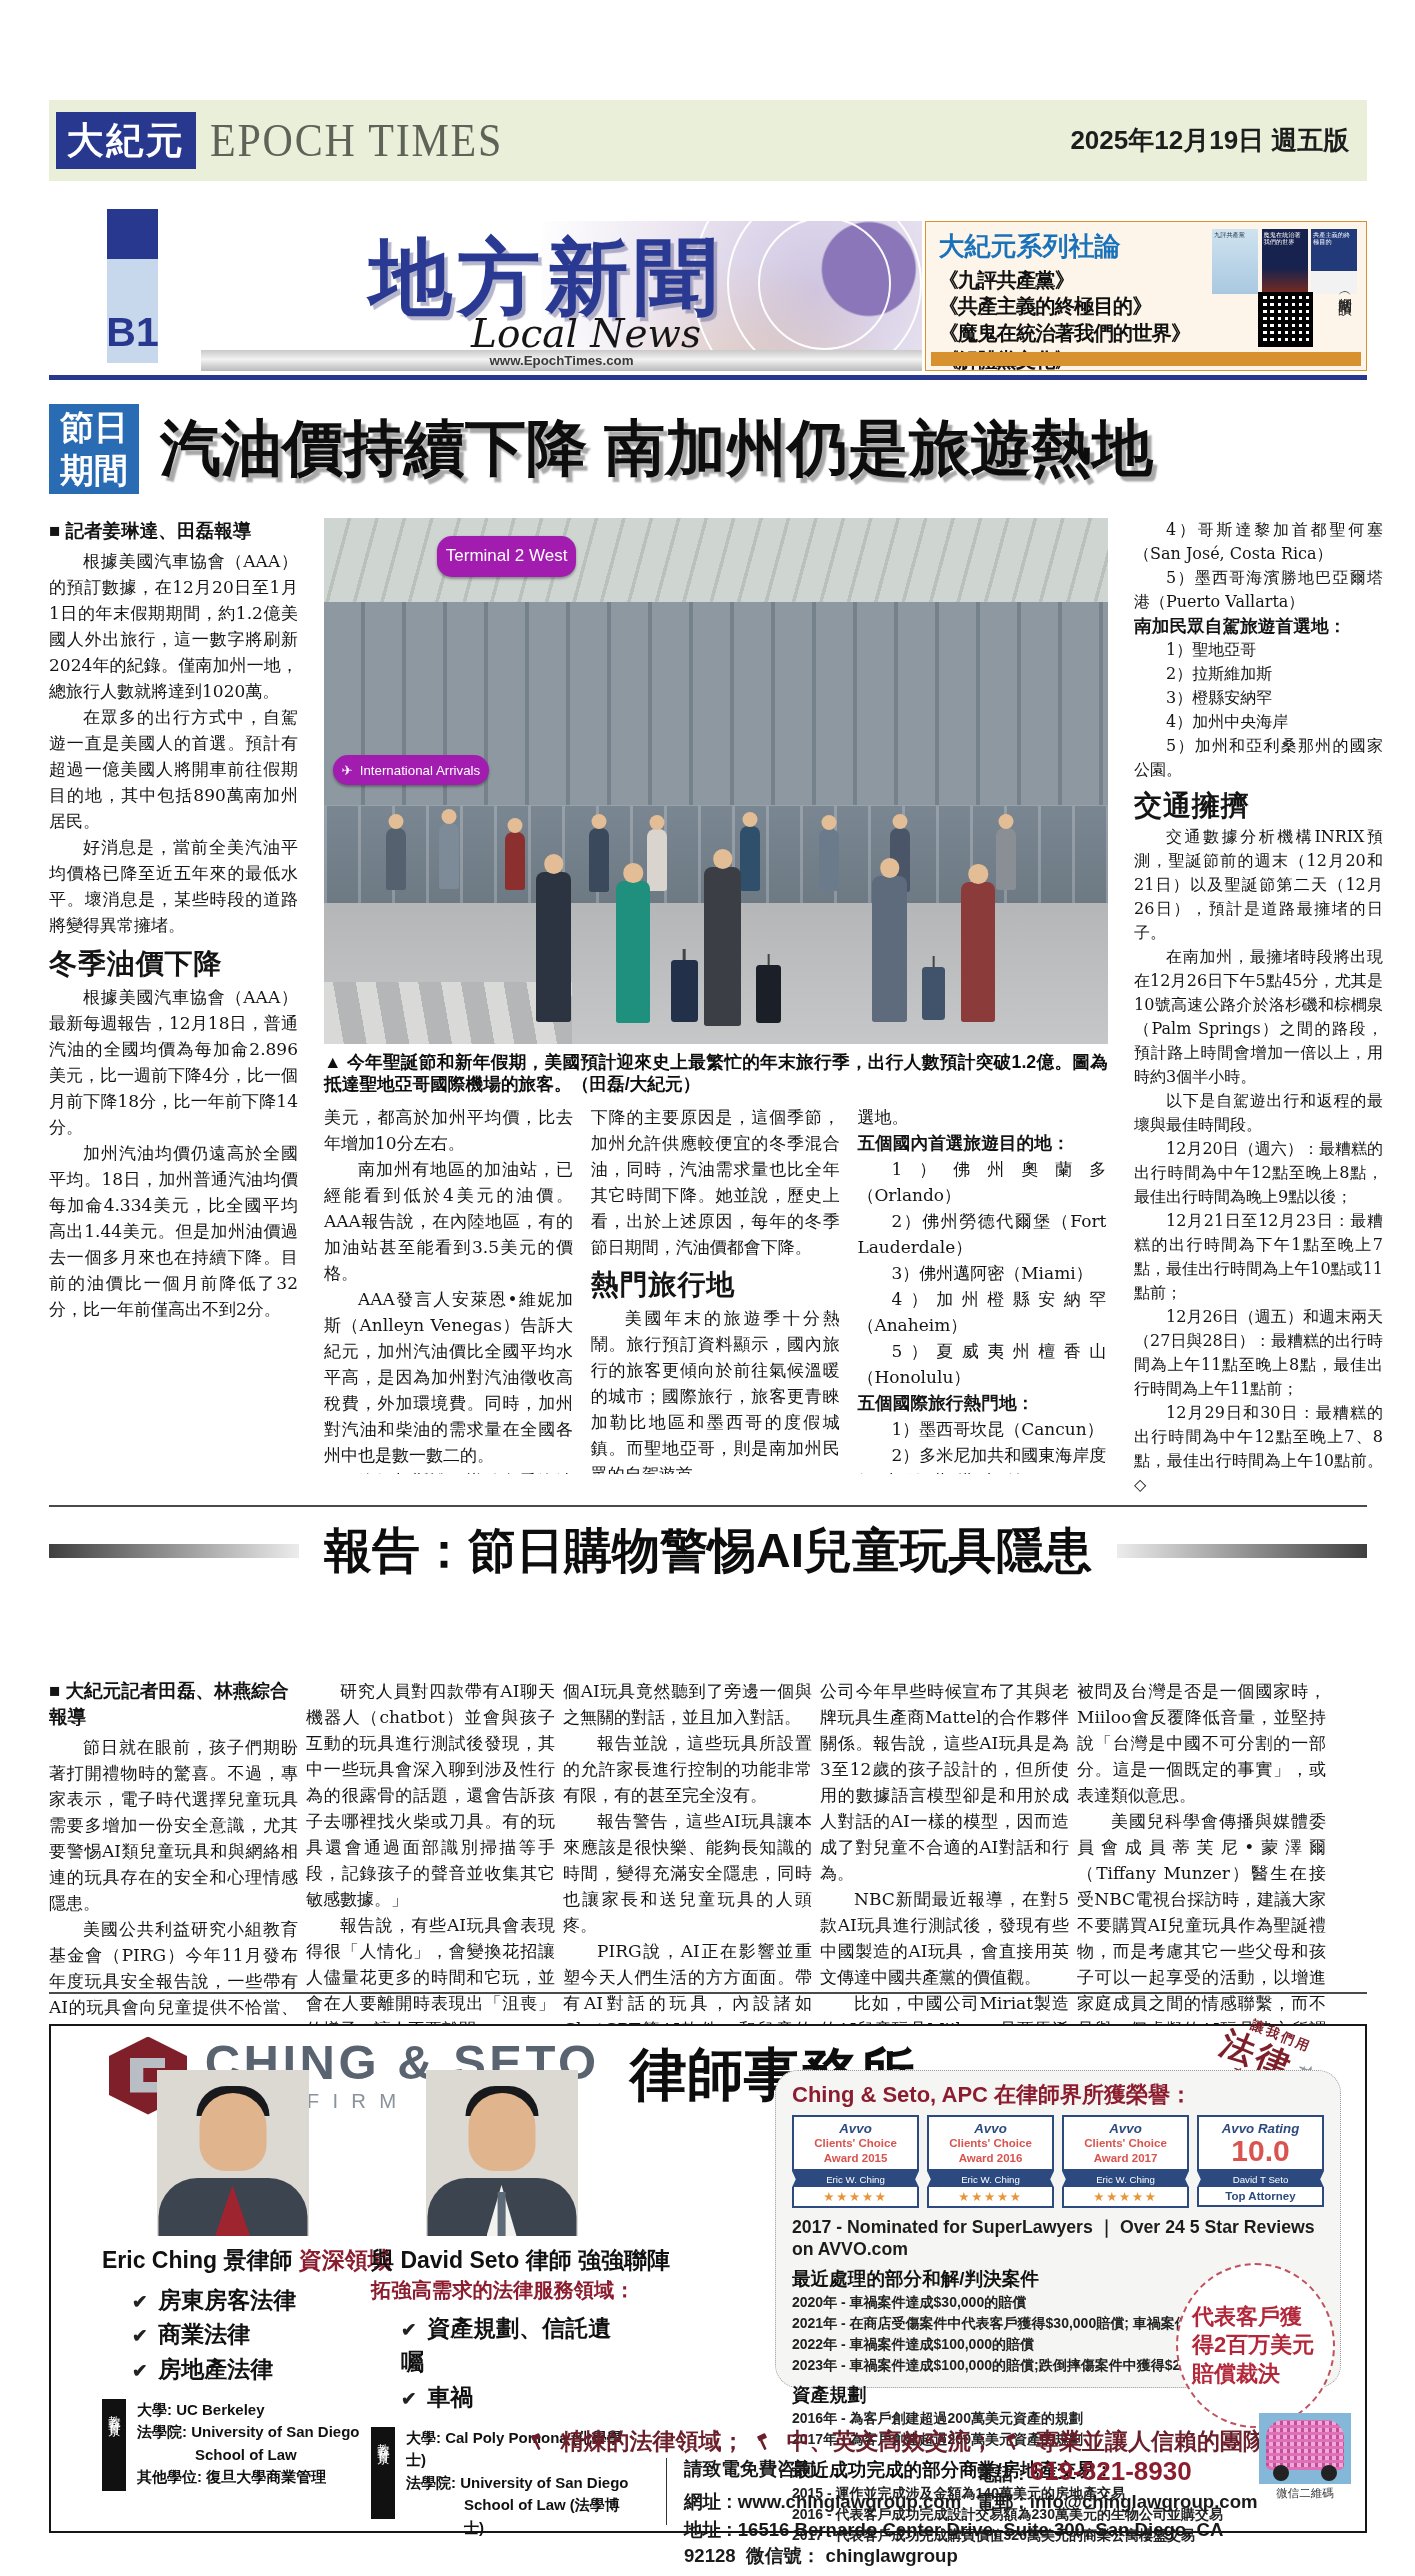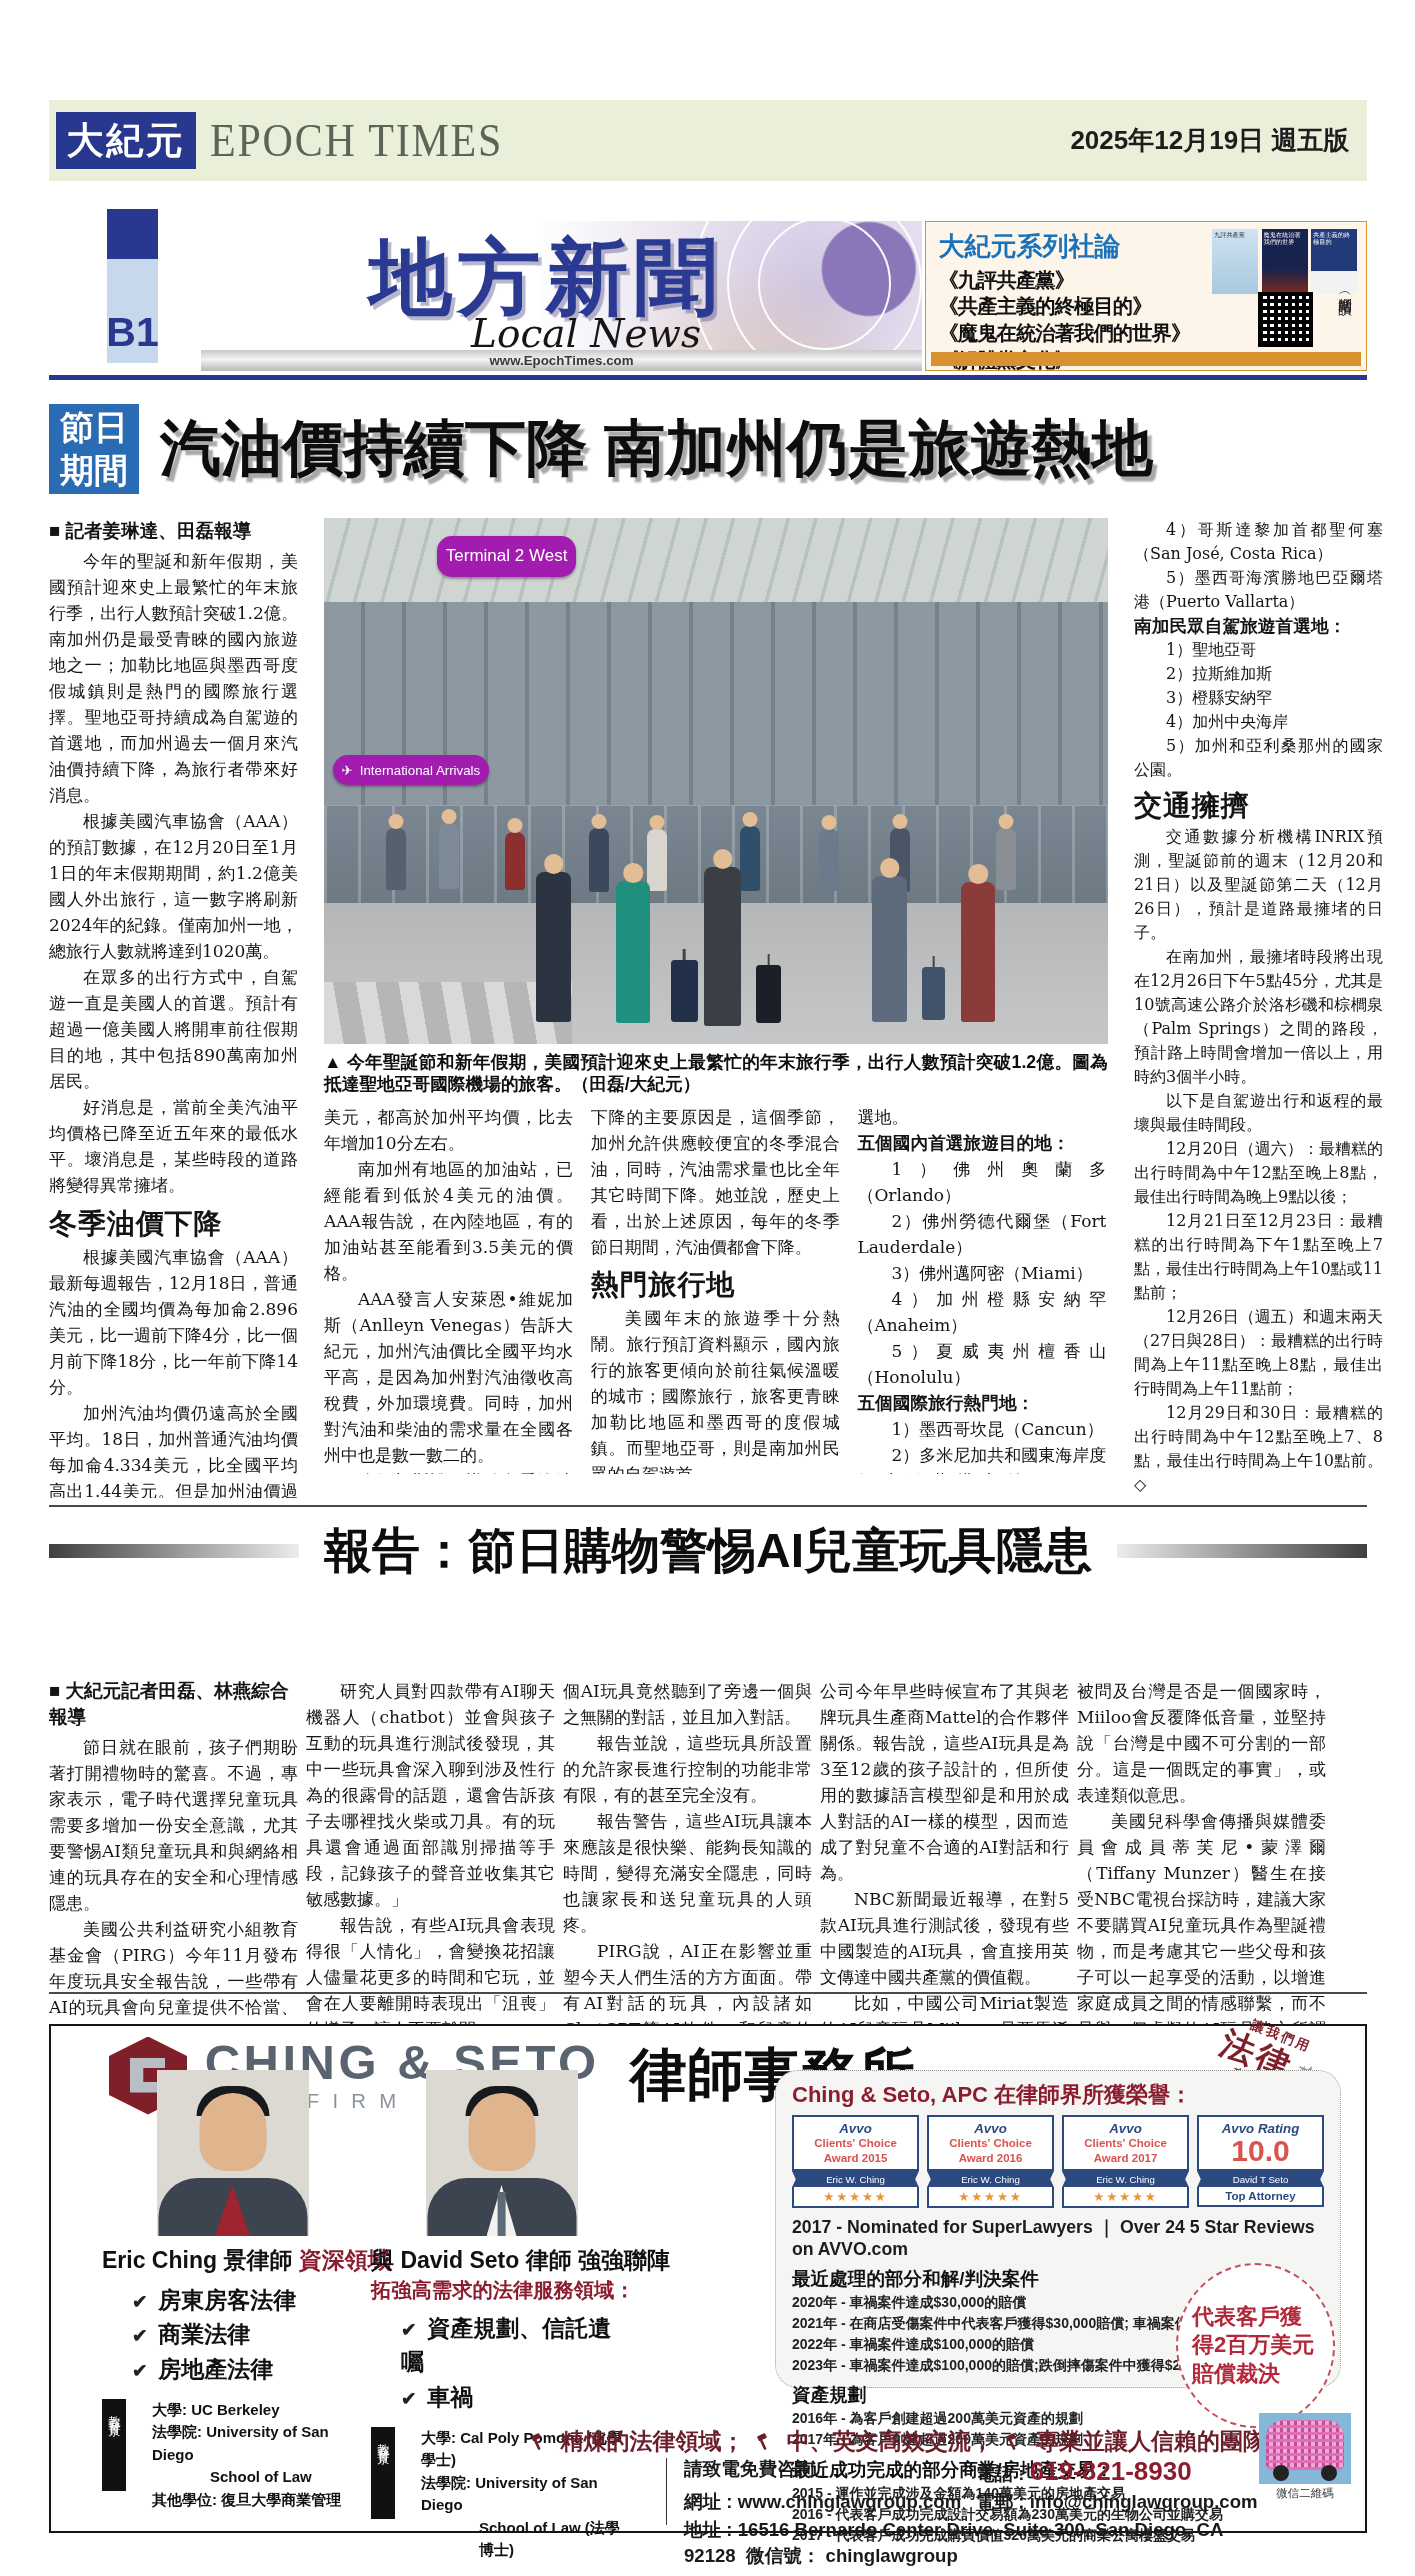--- a/index.html
+++ b/index.html
@@ -106,21 +106,21 @@
 .hair-sh{position:absolute;left:50%;top:16px;transform:translateX(-50%);width:73px;height:30px;background:#17191c;border-radius:35px 35px 0 0}
 .suit-sh{position:absolute;bottom:-10.6px;left:50%;transform:translateX(-50%);width:149px;height:69px;background:#3c4450;border-radius:39px 39px 0 0}
 .shirt-red{position:absolute;bottom:0;left:50%;transform:translateX(-50%);width:35px;height:51px;background:#9e2430;clip-path:polygon(50% 0,100% 100%,0 100%)}
 .shirt-white{position:absolute;bottom:0;left:50%;transform:translateX(-50%);width:30px;height:51px;background:#f2f2ee;clip-path:polygon(50% 0,100% 100%,0 100%)}
 .tie{position:absolute;bottom:0;left:50%;transform:translateX(-50%);width:8.8px;height:44px;background:#5e6a78}
 .att-name{font-size:23px;font-weight:800;margin-top:8.8px;white-space:nowrap;color:#111}
 .att-label{color:#8c1d2f;font-weight:800}
 .att-label2{color:#8c1d2f;font-weight:800;font-size:20.3px;white-space:nowrap}
 .att-items{margin:7px 0 0 30px;font-size:23px;font-weight:700;line-height:1.5;color:#111}
 .check::before{content:"\2714";margin-right:10.6px;font-size:18.6px;color:#222}
-.edu{display:flex;gap:26px;margin-top:12.4px}
+.edu{display:flex;gap:11px;margin-top:12.4px}
 .edu-label{writing-mode:vertical-rl;background:#111;color:#fff;font-size:12.4px;padding:7px 3.5px;letter-spacing:2.7px;height:92px;flex:none}
 .edu-lines{font-size:15px;line-height:1.5;font-weight:600;color:#111}
 .ind{padding-left:58px}
 .awards{position:absolute;left:724px;top:44px;width:566px;height:318px;border:1.8px dotted #9a9a9a;border-radius:23px;background:#f5f5f3;padding:8.8px 16px}
 .aw-title{color:#8c1d2f;font-weight:800;font-size:22px}
 .badges{display:flex;justify-content:space-between;margin-top:5.3px}
 .badge{width:127px;text-align:center}
 .badge-box{border:2.7px solid #2d4a80;background:#fff;padding:3.5px 1.8px}
 .badge-brand{color:#2d4a80;font-weight:800;font-size:13.3px;font-style:italic}
 .badge-red{color:#d9534f;font-size:11.5px;font-weight:700;line-height:1.3}
@@ -193,21 +193,20 @@
     <div class="tag">
       <span>節日</span>
       <span>期間</span>
     </div>
     <h1 class="headline1">汽油價持續下降 南加州仍是旅遊熱地</h1>
   </div>
 
   <div class="a1-body">
     <div class="col">
       <div class="byline">■ 記者姜琳達、田磊報導</div>
-      <p class="p">今年的聖誕和新年假期，美國預計迎來史上最繁忙的年末旅行季，出行人數預計突破1.2億。南加州仍是最受青睞的國內旅遊地之一；加勒比地區與墨西哥度假城鎮則是熱門的國際旅行選擇。聖地亞哥持續成為自駕遊的首選地，而加州過去一個月來汽油價持續下降，為旅行者帶來好消息。</p>
       <p class="p">根據美國汽車協會（AAA）的預訂數據，在12月20日至1月1日的年末假期期間，約1.2億美國人外出旅行，這一數字將刷新2024年的紀錄。僅南加州一地，總旅行人數就將達到1020萬。</p>
       <p class="p">在眾多的出行方式中，自駕遊一直是美國人的首選。預計有超過一億美國人將開車前往假期目的地，其中包括890萬南加州居民。</p>
       <p class="p">好消息是，當前全美汽油平均價格已降至近五年來的最低水平。壞消息是，某些時段的道路將變得異常擁堵。</p>
       <div class="subhead">冬季油價下降</div>
       <p class="p">根據美國汽車協會（AAA）最新每週報告，12月18日，普通汽油的全國均價為每加侖2.896美元，比一週前下降4分，比一個月前下降18分，比一年前下降14分。</p>
       <p class="p">加州汽油均價仍遠高於全國平均。18日，加州普通汽油均價每加侖4.334美元，比全國平均高出1.44美元。但是加州油價過去一個多月來也在持續下降。目前的油價比一個月前降低了32分，比一年前僅高出不到2分。</p>
 
     </div>
 
     <div class="mid">

